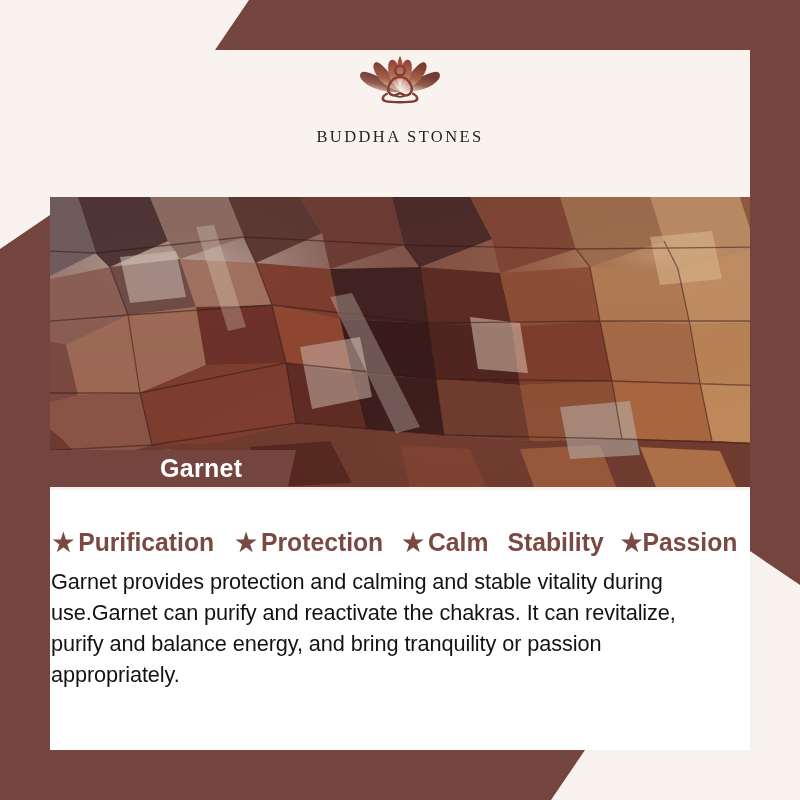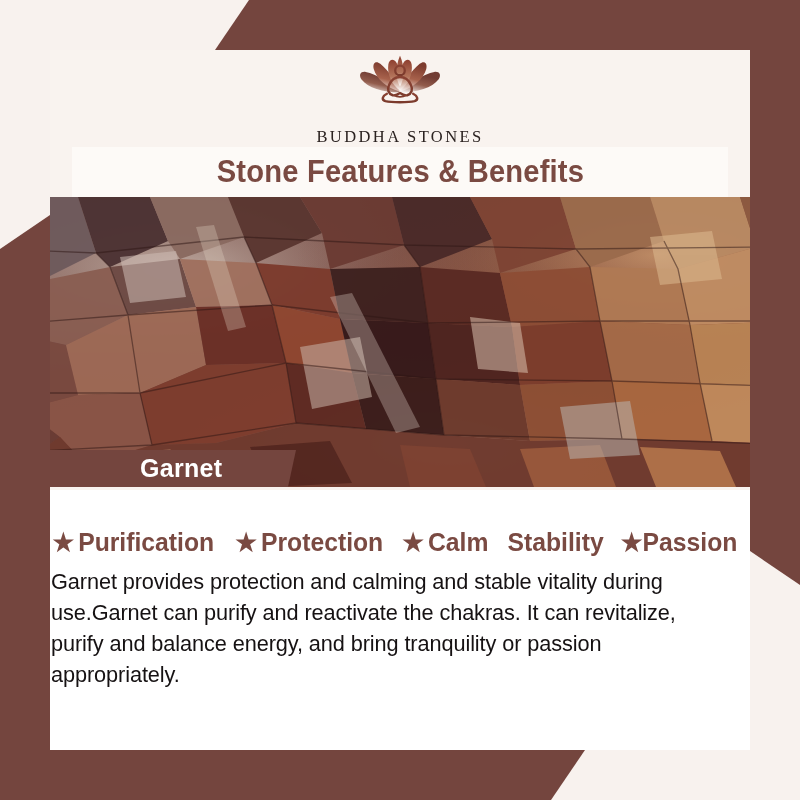--- a/index.html
+++ b/index.html
@@ -131,20 +131,21 @@
   .stone-banner {
     position: absolute;
     left: -50px;
     top: 400px;
     width: 296px;
     height: 37px;
     background: #74453e;
     clip-path: polygon(0 0, 296px 0, 288px 37px, 0 37px);
     display: flex;
     align-items: center;
+    padding-left: 20px;
   }
   .stone-name {
     margin-left: 140px;
     color: #ffffff;
     font-family: "Liberation Sans", sans-serif;
     font-size: 25px;
     font-weight: bold;
     letter-spacing: 0.3px;
     white-space: nowrap;
   }
@@ -260,23 +261,20 @@
                  C78 63 81 61 84 59 C87 61 90 63 94 62
                  C100 60 102 54 99 48 C96 41 90 37 84 37 Z" fill="none" stroke="url(#figg)" stroke-width="3.3" stroke-linejoin="round"></path>
 
         <path d="M66 60 C60 63 58 68 64 70 C72 72 96 72 104 70 C110 68 108 63 102 60" fill="none" stroke="url(#figg)" stroke-width="3.3" stroke-linecap="round"></path>
 
         <path d="M76 62 C80 65 88 65 92 62" fill="none" stroke="url(#figg)" stroke-width="2.6" stroke-linecap="round"></path>
       </svg>
       <div class="brand-name">BUDDHA STONES</div>
     </div>
 
-    <div class="title-banner">
-      <div class="title-text">Stone Features &amp; Benefits</div>
-    </div>
 
     <div class="photo">
       <svg viewBox="0 0 800 290" preserveAspectRatio="none">
         <defs>
           <linearGradient id="bgA" x1="0" y1="0" x2="1" y2="1">
             <stop offset="0" stop-color="#8a6f6a"></stop>
             <stop offset="0.35" stop-color="#6d4038"></stop>
             <stop offset="0.7" stop-color="#8c4a35"></stop>
             <stop offset="1" stop-color="#a9705a"></stop>
           </linearGradient>

